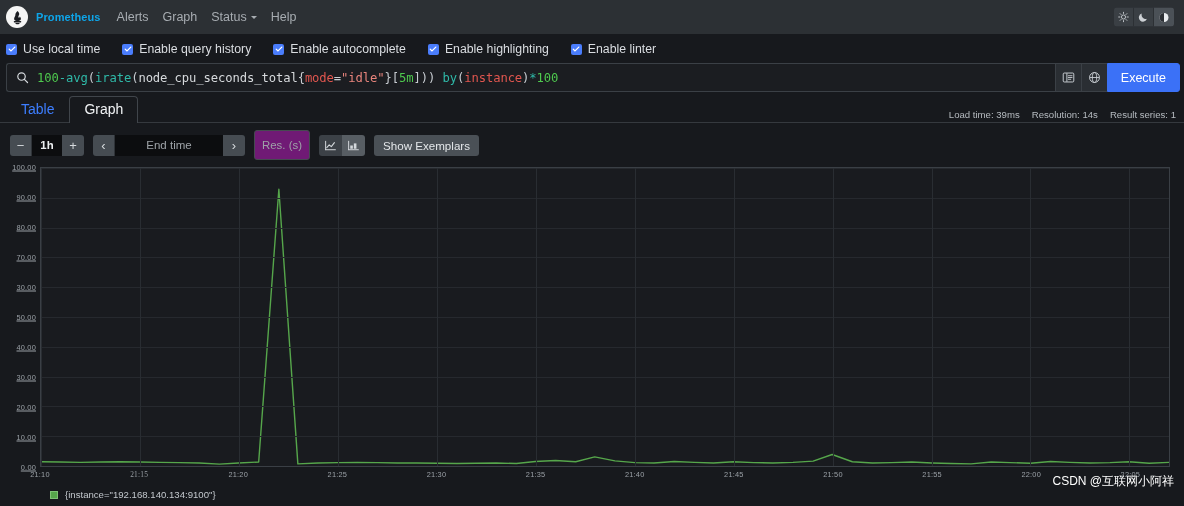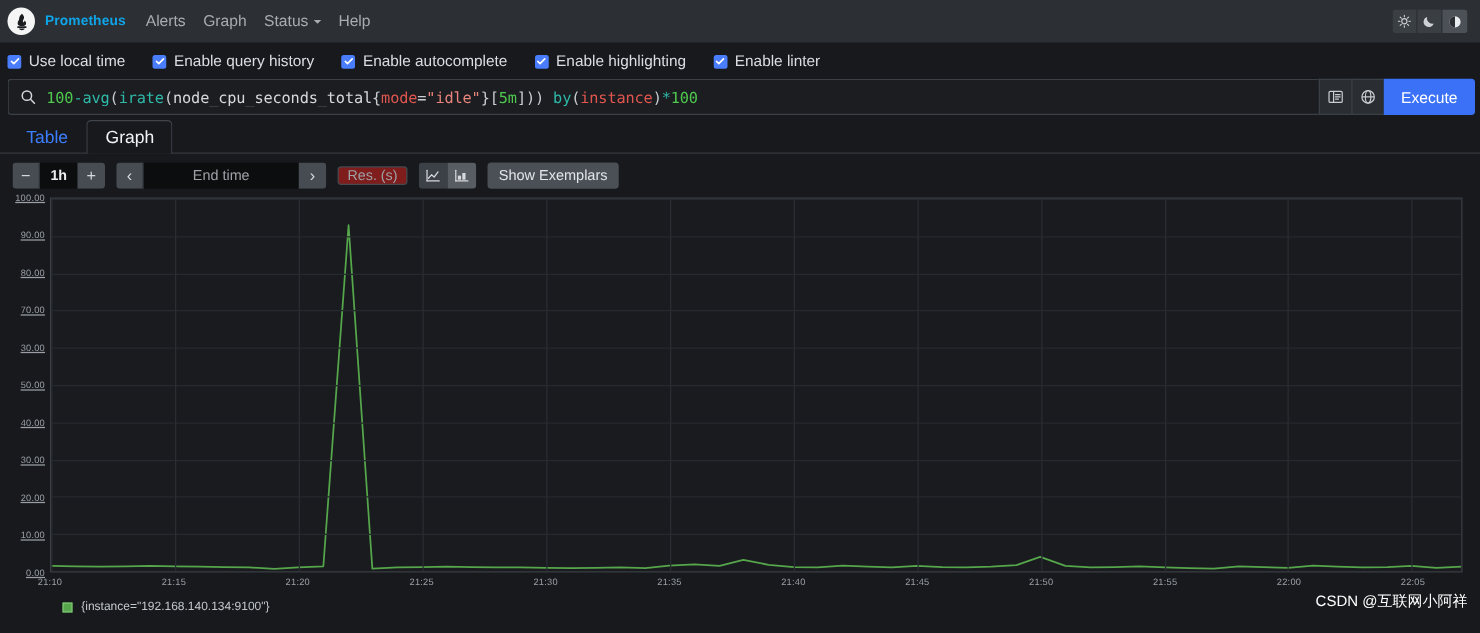--- a/index.html
+++ b/index.html
@@ -221,31 +221,31 @@
     font-weight: bold;
     min-width: 30px;
     display: flex; align-items: center; justify-content: center;
     padding: 0 6px;
     cursor: text;
   }
   .endtime-field {
     background: #0c0d0f;
     color: #9ea3a8;
     font-size: 11.5px;
-    width: 124px;
+    width: 108px;
     display: flex; align-items: center; justify-content: center;
     cursor: text;
   }
   .res-field {
-    background: #7f1d1d;
+    background: #701a75;
     border: 1px solid #454a50;
     border-radius: 3px;
     color: #9ea3a8;
     font-size: 11.4px;
-    height: 15px;
+    height: 30px;
     width: 56px;
     display: flex; align-items: center; justify-content: center;
     cursor: text;
   }
   .icon-toggle {
     width: 23px;
     display: flex; align-items: center; justify-content: center;
     cursor: pointer;
     color: #d5d9dd;
   }
@@ -463,20 +463,25 @@
       <ellipse cx="8" cy="8" rx="2.7" ry="6.1" fill="none" stroke="currentColor" stroke-width="1.1"></ellipse>
       <path d="M2.1 8h11.8" stroke="currentColor" stroke-width="1.1"></path>
     </svg>
   </div>
   <div class="execute-btn">Execute</div>
 </div>
 
 <div class="tabs-row">
   <div class="tab inactive">Table</div>
   <div class="tab active">Graph</div>
+  <div class="stats">
+    <span>Load time: 39ms</span>
+    <span>Resolution: 14s</span>
+    <span>Result series: 1</span>
+  </div>
 </div>
 <div class="tabs-underline"></div>
 
 <div class="ctrl-row">
   <div class="grp">
     <div class="sqbtn">−</div>
     <div class="range-val">1h</div>
     <div class="sqbtn">+</div>
   </div>
 
@@ -548,21 +553,21 @@
         <div class="gridline-v" style="left: 52.6316%;"></div>
         <div class="gridline-v" style="left: 61.4035%;"></div>
         <div class="gridline-v" style="left: 70.1754%;"></div>
         <div class="gridline-v" style="left: 78.9474%;"></div>
         <div class="gridline-v" style="left: 87.7193%;"></div>
         <div class="gridline-v" style="left: 96.4912%;"></div>
       </div>
   </div>
   <div class="x-axis" id="x-axis">
       <div class="x-tick" style="left: calc(0%);">21:10</div>
-      <div class="x-tick" style="left: calc(8.77193%);">21:15</div>
+      <div class="x-tick" style="left: calc(8.77193%); font-family: Liberation Serif, serif;">21:15</div>
       <div class="x-tick" style="left: calc(17.5439%);">21:20</div>
       <div class="x-tick" style="left: calc(26.3158%);">21:25</div>
       <div class="x-tick" style="left: calc(35.0877%);">21:30</div>
       <div class="x-tick" style="left: calc(43.8596%);">21:35</div>
       <div class="x-tick" style="left: calc(52.6316%);">21:40</div>
       <div class="x-tick" style="left: calc(61.4035%);">21:45</div>
       <div class="x-tick" style="left: calc(70.1754%);">21:50</div>
       <div class="x-tick" style="left: calc(78.9474%);">21:55</div>
       <div class="x-tick" style="left: calc(87.7193%);">22:00</div>
       <div class="x-tick" style="left: calc(96.4912%);">22:05</div>

